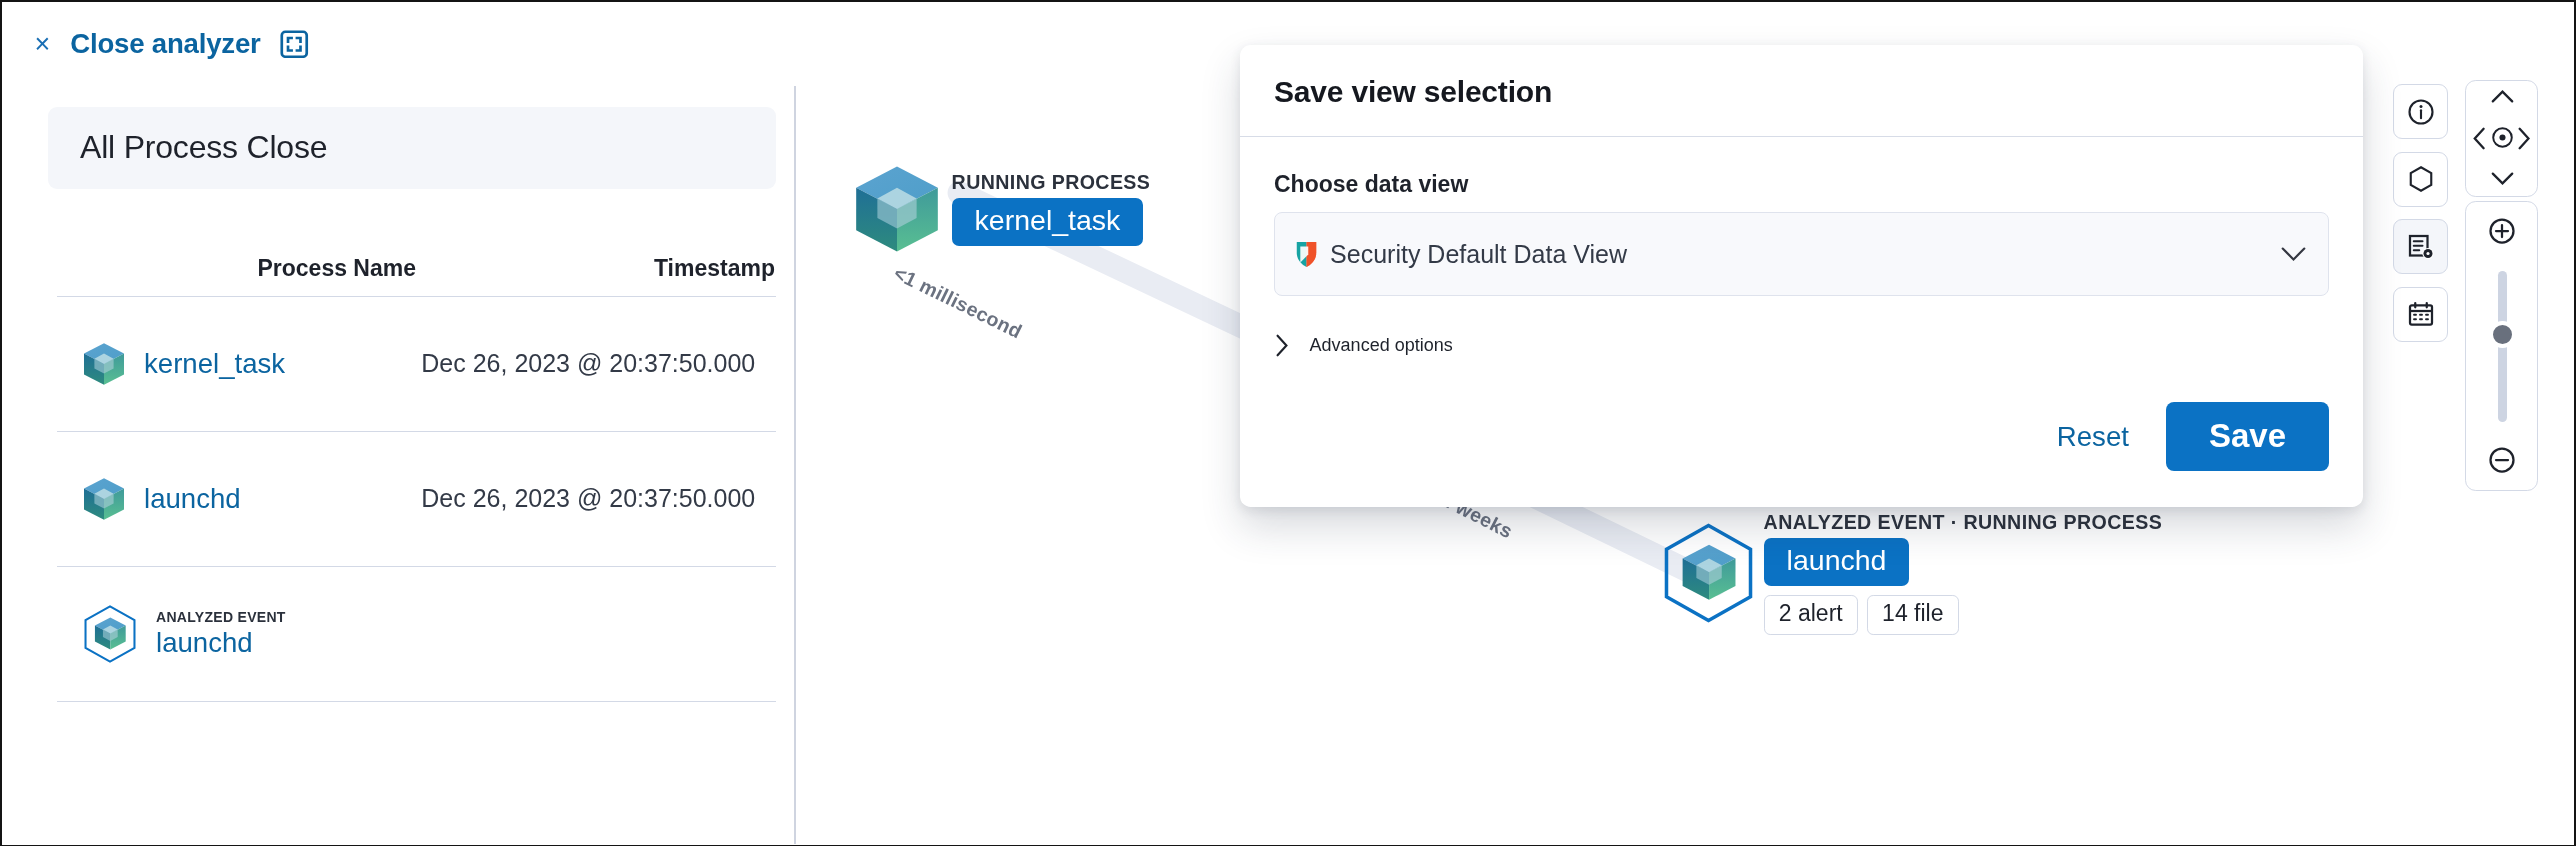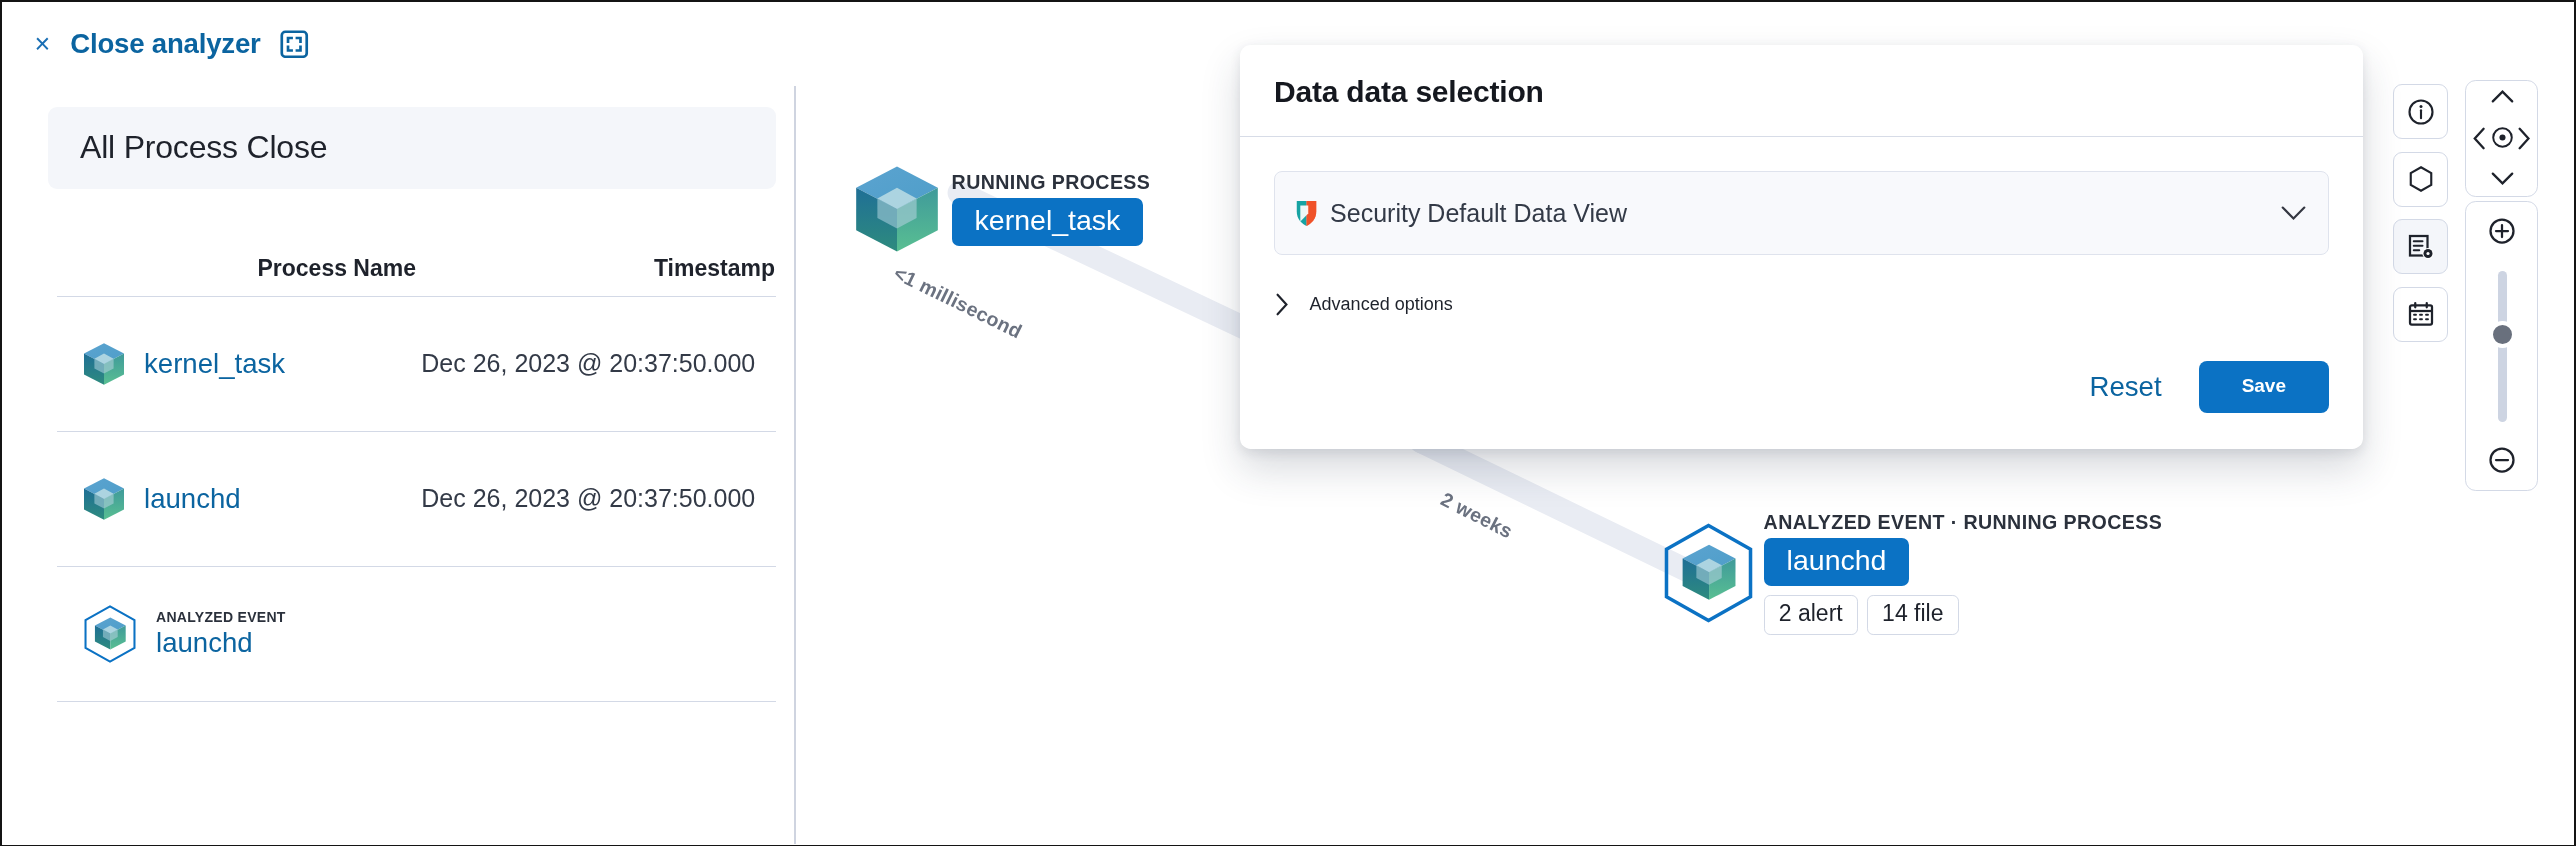--- a/index.html
+++ b/index.html
@@ -275,21 +275,21 @@
     padding: 39px 34px 36px 34px;
     gap: 37px;
   }
   .btn-reset {
     font-size: 27.6px; color: #0b64a0; font-weight: 400;
     cursor: pointer; background: none; border: none;
     font-family: inherit;
   }
   .btn-save {
     background: #0b72c4; color: #ffffff;
-    font-size: 19px; font-weight: 700;
+    font-size: 33px; font-weight: 700;
     border: none; border-radius: 8px;
     padding: 14.2px 43px 16px 43px;
     cursor: pointer;
     font-family: inherit;
   }
 </style>
 </head>
 <body>
 
 <div id="app">
@@ -527,24 +527,25 @@
           <path d="M7.2 12h9.6" stroke="#1e222b" stroke-width="1.8" stroke-linecap="round"></path>
         </svg>
       </span>
     </div>
   </div>
 
   <div class="modal-overlay">
     <div class="modal">
 
       <div class="modal-header">
-        <div class="modal-title">Data data selection</div>
+        <div class="modal-title">Save view selection</div>
       </div>
 
       <div class="modal-body">
+        <div class="field-label">Choose data view</div>
 
         <div class="select-box">
           <span style="display:flex;">
             <svg width="23" height="27" viewBox="0 0 26 30">
               <path d="M13 1 L24 1 L24 13 C24 21 18.5 26.5 13 29 Z" fill="#f5795c"></path>
               <path d="M13 1 L2 1 L2 13 C2 21 7.5 26.5 13 29 Z" fill="#17a3a3"></path>
               <path d="M13 1 L13 29 C18.5 26.5 24 21 24 13 L24 1 Z" fill="#f04e23" opacity="0.9"></path>
               <path d="M6 6 h9 v9 l-9 9 Z" fill="#ffffff" opacity="0.92"></path>
             </svg>
           </span>

